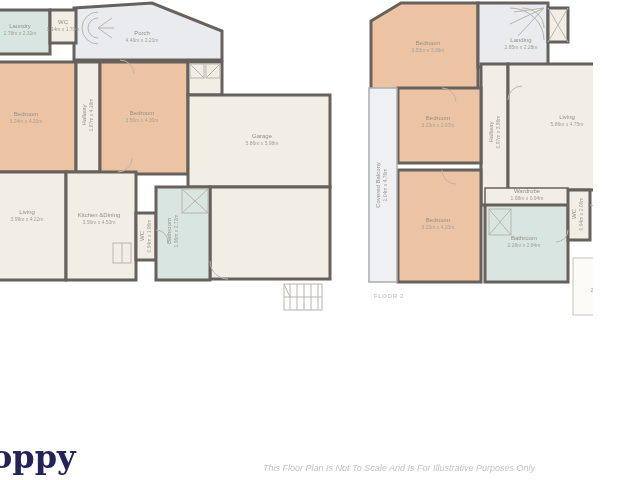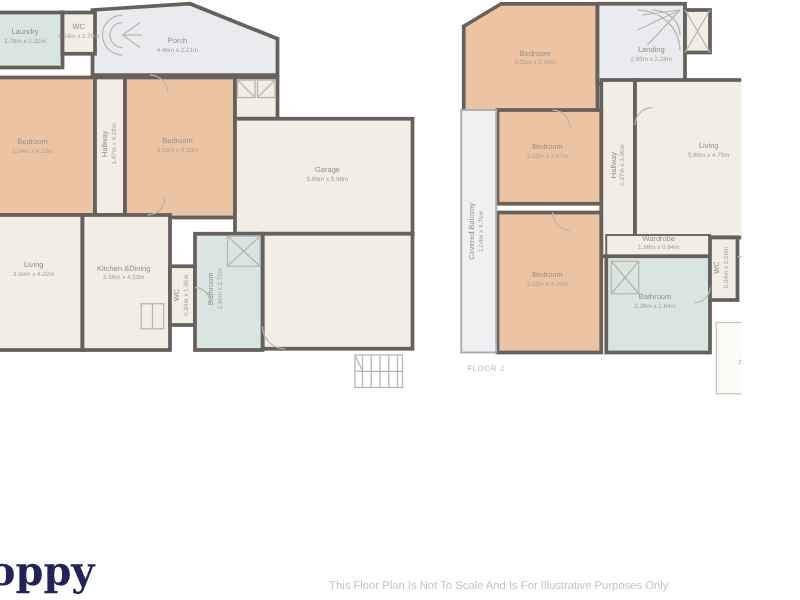--- a/index.html
+++ b/index.html
@@ -9,21 +9,21 @@
   .lbl{position:absolute;transform:translate(-50%,-50%);text-align:center;white-space:nowrap;
        pointer-events:none;}
   .lbl.rot{transform:translate(-50%,-50%) rotate(-90deg);}
   .rn{font-size:6px;line-height:1.2;color:#94908a;}
   .rd{font-size:5px;line-height:1.2;color:#a5a19b;}
   .floor-tag{position:absolute;font-size:6px;letter-spacing:.6px;color:#b8b8b8;
              text-transform:uppercase;}
   .logo{position:absolute;left:-9px;top:438px;font-family:"DejaVu Serif",serif;
         font-weight:700;font-size:32px;color:#232357;}
   .disclaimer{position:absolute;left:399px;top:463px;transform:translateX(-50%);
-              font-size:9px;color:#c3c3c3;white-space:nowrap;}
+              font-size:9px;color:#c3c3c3;white-space:nowrap;font-style:italic;}
 </style>
 </head>
 <body>
 
 <div class="page">
 
   <svg class="plan-svg" style="left:0;width:340px;height:320px;" viewBox="0 0 340 320">
     <g stroke="#66615c" stroke-width="3">
       <path d="M74,8 L152,3 L222,31 L222,60 L74,60 Z" fill="#e9ebee"></path>
       <rect x="-12" y="10" width="62" height="44" fill="#d9e5e0"></rect>

